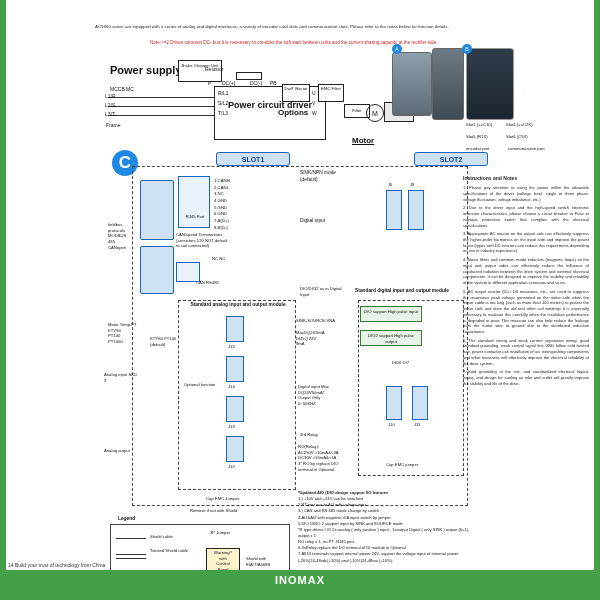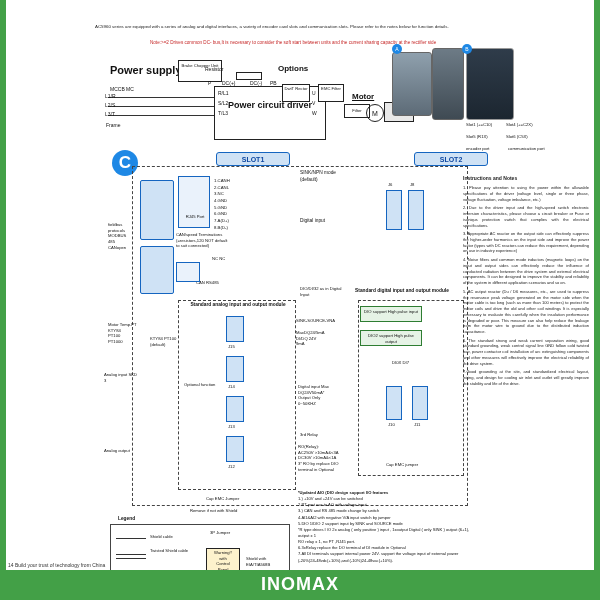--- a/index.html
+++ b/index.html
@@ -9,21 +9,21 @@
   
   .edge-left{position:absolute;left:0;top:0;width:6px;height:570px;background:#43a047;}
   .edge-right{position:absolute;right:0;top:0;width:6px;height:570px;background:#43a047;}
 
   .top-note{position:absolute;left:95px;top:24px;width:420px;font-size:4.4px;line-height:1.5;color:#222;}
   .red-note{position:absolute;left:150px;top:40px;width:330px;font-size:4.6px;line-height:1.5;color:#c62828;text-align:left;}
 
   
   .lbl{position:absolute;font-size:5px;color:#111;}
   .big{font-size:11px;font-weight:bold;color:#111;}
-  .mid{font-size:8px;font-weight:bold;}
+  .mid{font-size:8px;font-weight:bold;margin-top:44px;}
 
   .box{position:absolute;box-sizing:border-box;border:1px solid #222;background:#fff;}
   .dashbox{position:absolute;box-sizing:border-box;border:1px dashed #444;background:transparent;}
   .bluebox{position:absolute;box-sizing:border-box;border:1px solid #1565c0;background:#eaf2fb;}
   .bluefill{position:absolute;box-sizing:border-box;border:1px solid #1565c0;background:#cfe2f5;}
   .greenfill{position:absolute;box-sizing:border-box;border:1px solid #2e7d32;background:#e6f3e6;}
   .line{position:absolute;background:#333;}
   .hl{height:1px;}
 
   .circleC{position:absolute;left:112px;top:150px;width:26px;height:26px;border-radius:50%;background:#1e88e5;color:#fff;
@@ -36,21 +36,21 @@
   .tiny5{font-size:4.8px;line-height:1.4;}
 
   .rightcol{position:absolute;left:463px;top:175px;width:126px;font-size:4.05px;line-height:1.42;color:#222;text-align:justify;}
   .rightcol p{margin:0 0 3px 0;}
   .rightcol h4{margin:0 0 3px 0;font-size:5px;}
 
   .photo{position:absolute;border:1px solid #999;background:linear-gradient(180deg,#dfe6ea,#b9c4cc);}
   .photo2{position:absolute;border:1px solid #666;background:linear-gradient(180deg,#8fa0ad,#5d6b77);}
 
   .footer{position:absolute;left:0;bottom:0;width:600px;height:30px;background:#43a047;}
-  .footer .brand{position:absolute;left:50%;transform:translateX(-50%);top:4px;color:#fff;font-size:18px;font-weight:bold;letter-spacing:1px;}
+  .footer .brand{position:absolute;left:50%;transform:translateX(-50%);top:4px;color:#fff;font-size:11px;font-weight:bold;letter-spacing:1px;}
   .pagenum{position:absolute;left:8px;bottom:32px;font-size:5px;color:#333;}
 
   .terminal{position:absolute;width:5px;height:5px;border:1px solid #333;border-radius:50%;background:#fff;}
   .legendbox{position:absolute;box-sizing:border-box;border:1px solid #444;}
   .listcol{position:absolute;font-size:4.3px;line-height:1.55;}
 </style>
 </head>
 <body>
 
 <div class="page">

